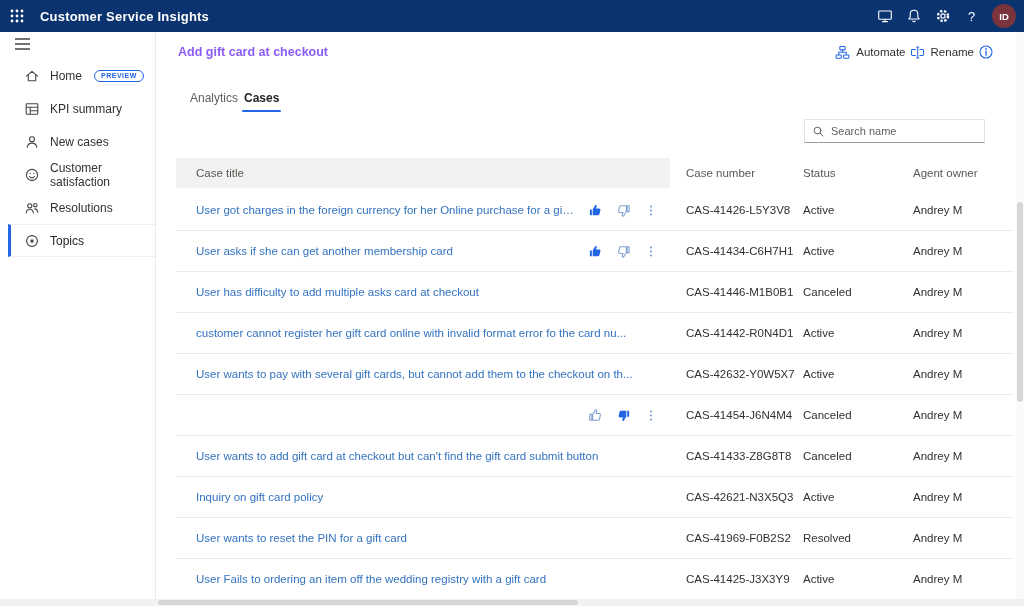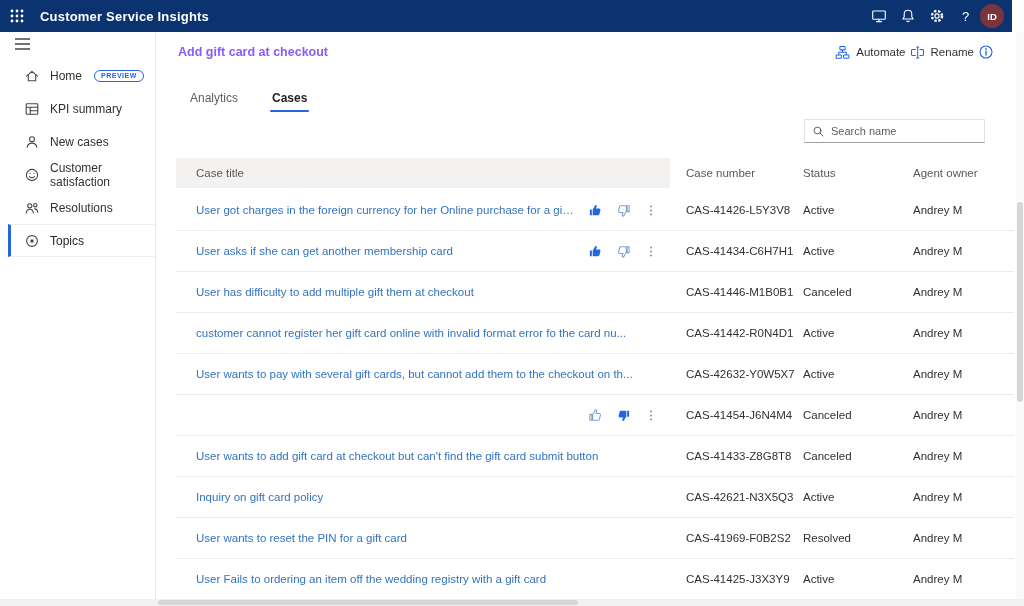--- a/index.html
+++ b/index.html
@@ -1,47 +1,47 @@
 <!DOCTYPE html>
 <html><head>
 <meta charset="utf-8">
 <style>
   * { margin:0; padding:0; box-sizing:border-box; }
   html,body { width:1024px; height:606px; }
   body { font-family:"Liberation Sans", sans-serif; background:#fff; overflow:hidden; }
   .app { position:relative; width:1024px; height:606px; background:#fff; overflow:hidden; }
 
   
-  .topbar { position:absolute; top:0; left:0; right:12px; height:32px; background:#0a3370; display:flex; align-items:center; color:#fff; z-index:10; }
+  .topbar { position:absolute; top:0; left:0; right:0; height:32px; background:#0a3370; display:flex; align-items:center; color:#fff; z-index:10; }
   .waffle { width:34px; height:32px; display:flex; align-items:center; justify-content:center; cursor:pointer; }
   .topbar-title { font-size:13px; font-weight:700; margin-left:6px; letter-spacing:.2px; }
   .topbar-right { margin-left:auto; display:flex; align-items:center; padding-right:8px; }
   .tb-icon { width:29px; height:32px; display:flex; align-items:center; justify-content:center; cursor:pointer; }
   .tb-help { font-size:13px; color:#fff; }
-  .avatar { width:24px; height:24px; margin-left:0; border-radius:50%; background:#7a343e; color:#fff; font-size:9.5px; font-weight:700; display:flex; align-items:center; justify-content:center; cursor:pointer; }
+  .avatar { width:24px; height:24px; margin-left:6px; border-radius:50%; background:#7a343e; color:#fff; font-size:9.5px; font-weight:700; display:flex; align-items:center; justify-content:center; cursor:pointer; }
 
   
   .sidebar { position:absolute; left:0; top:32px; width:156px; bottom:7px; background:#fff; border-right:1px solid #eceae8; z-index:5; }
   .hamburger { height:24px; display:flex; align-items:center; padding-left:15px; cursor:pointer; }
   .nav { margin-top:3px;padding-left:8px; }
   .nav-item { height:33px; display:flex; align-items:center; padding-left:13px; gap:10px; font-size:12px; color:#323130; cursor:pointer; border-left:3px solid transparent; }
   .nav-item .nicon { width:16px; height:16px; color:#484644; display:flex; flex-shrink:0; }
   .nav-item.selected { border-left-color:#2266e3; border-top:1px solid #f0efed; border-bottom:1px solid #f0efed; font-weight:400; color:#252423; }
   .badge { font-size:7px; border:1px solid #2266e3; color:#2266e3; border-radius:8px; padding:1.5px 6px; font-weight:700; letter-spacing:.5px; margin-left:2px; }
 
   
   .main { position:absolute; left:157px; top:32px; right:0; bottom:0; background:#fff; overflow:hidden; }
   .page-header { display:flex; align-items:center; height:26px; margin-top:7px; padding:0 30px 0 21px; }
   .page-title { font-size:12.5px; font-weight:700; color:#8b5cf6; }
   .actions { margin-left:auto; display:flex; align-items:center; gap:4px; }
   .action { display:flex; align-items:center; gap:6px; font-size:11.5px; color:#323130; cursor:pointer; }
   .action .aicon { display:flex; width:15px; height:15px; }
   .info-btn { display:flex; width:16px; height:16px; cursor:pointer; }
 
-  .tabs { display:flex; gap:28px; margin:20px 0 0 30px; height:26px; align-items:center; }
+  .tabs { display:flex; gap:0; margin:20px 0 0 30px; height:26px; align-items:center; }
   .tab { font-size:12px; color:#605e5c; position:relative; cursor:pointer; padding:2px 3px; }
   .tab.selected { color:#252423; font-weight:700; }
   .tab.selected::after { content:""; position:absolute; left:1px; right:1px; bottom:-5px; height:2.5px; background:#2266e3; border-radius:2px; }
 
   .search-row { position:relative; height:26px; margin-top:8px; }
   .search-box { position:absolute; right:39px; top:0; width:181px; height:24px; border:1px solid #e5e3e1; border-bottom:1px solid #a09e9c; display:flex; align-items:center; padding:0 7px; gap:6px; background:#fff; }
   .search-box input { border:none; outline:none; font-size:11px; width:100%; color:#323130; font-family:inherit; background:transparent; }
   .search-box input::placeholder { color:#605e5c; }
   .search-icon { display:flex; width:13px; height:13px; flex-shrink:0; }
 
@@ -304,21 +304,21 @@
         </span>
       </span>
     </div>
     <div class="cell">CAS-41434-C6H7H1</div>
     <div class="cell">Active</div>
     <div class="cell">Andrey M</div>
   </div>
 
   <div class="trow">
     <div class="title-cell">
-      <a href="#" class="title-link">User has difficulty to add multiple gift them at checkout</a>
+      <a href="#" class="title-link">User has difficulty to add multiple asks card at checkout</a>
 
     </div>
     <div class="cell">CAS-41446-M1B0B1</div>
     <div class="cell">Canceled</div>
     <div class="cell">Andrey M</div>
   </div>
 
   <div class="trow">
     <div class="title-cell">
       <a href="#" class="title-link">customer cannot register her gift card online with invalid format error fo the card nu...</a>

